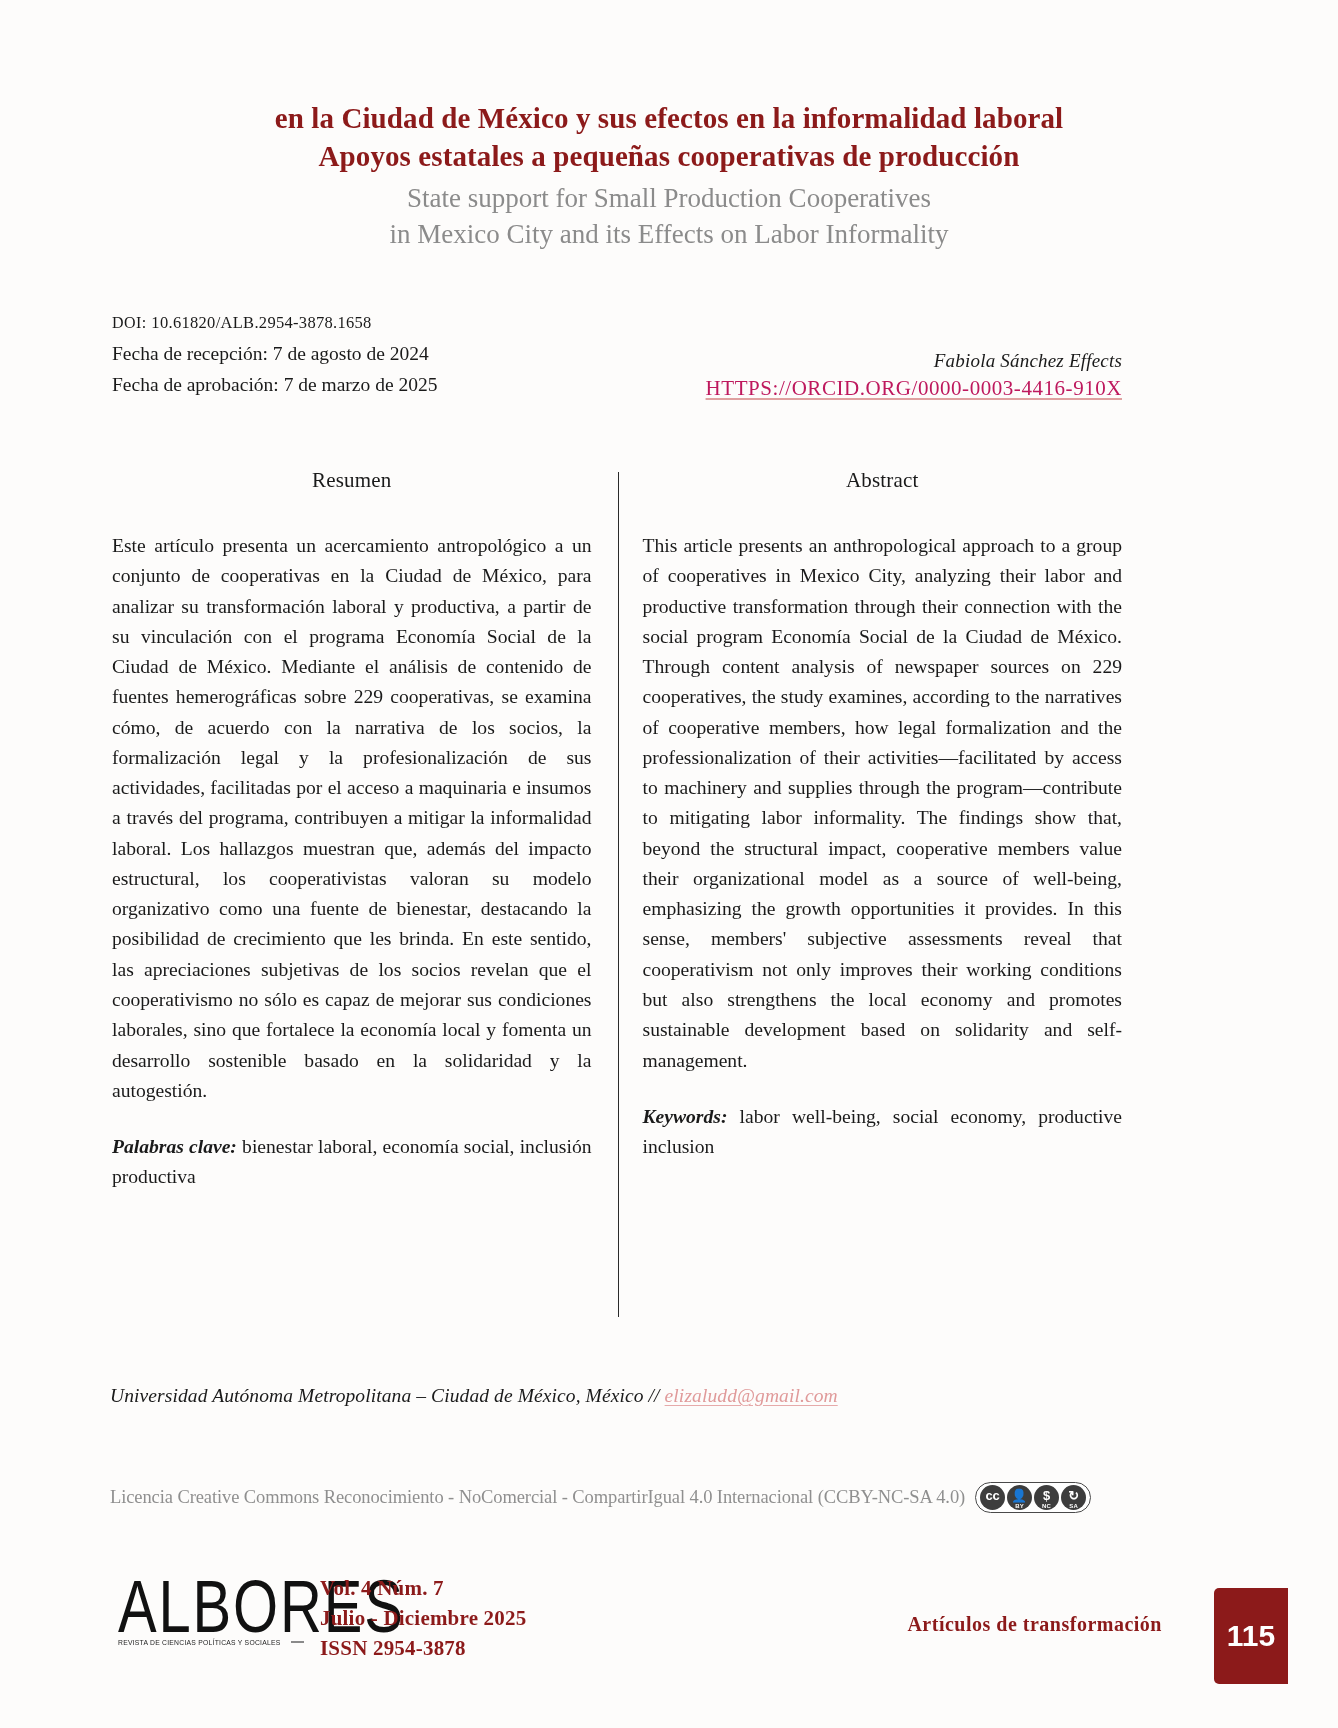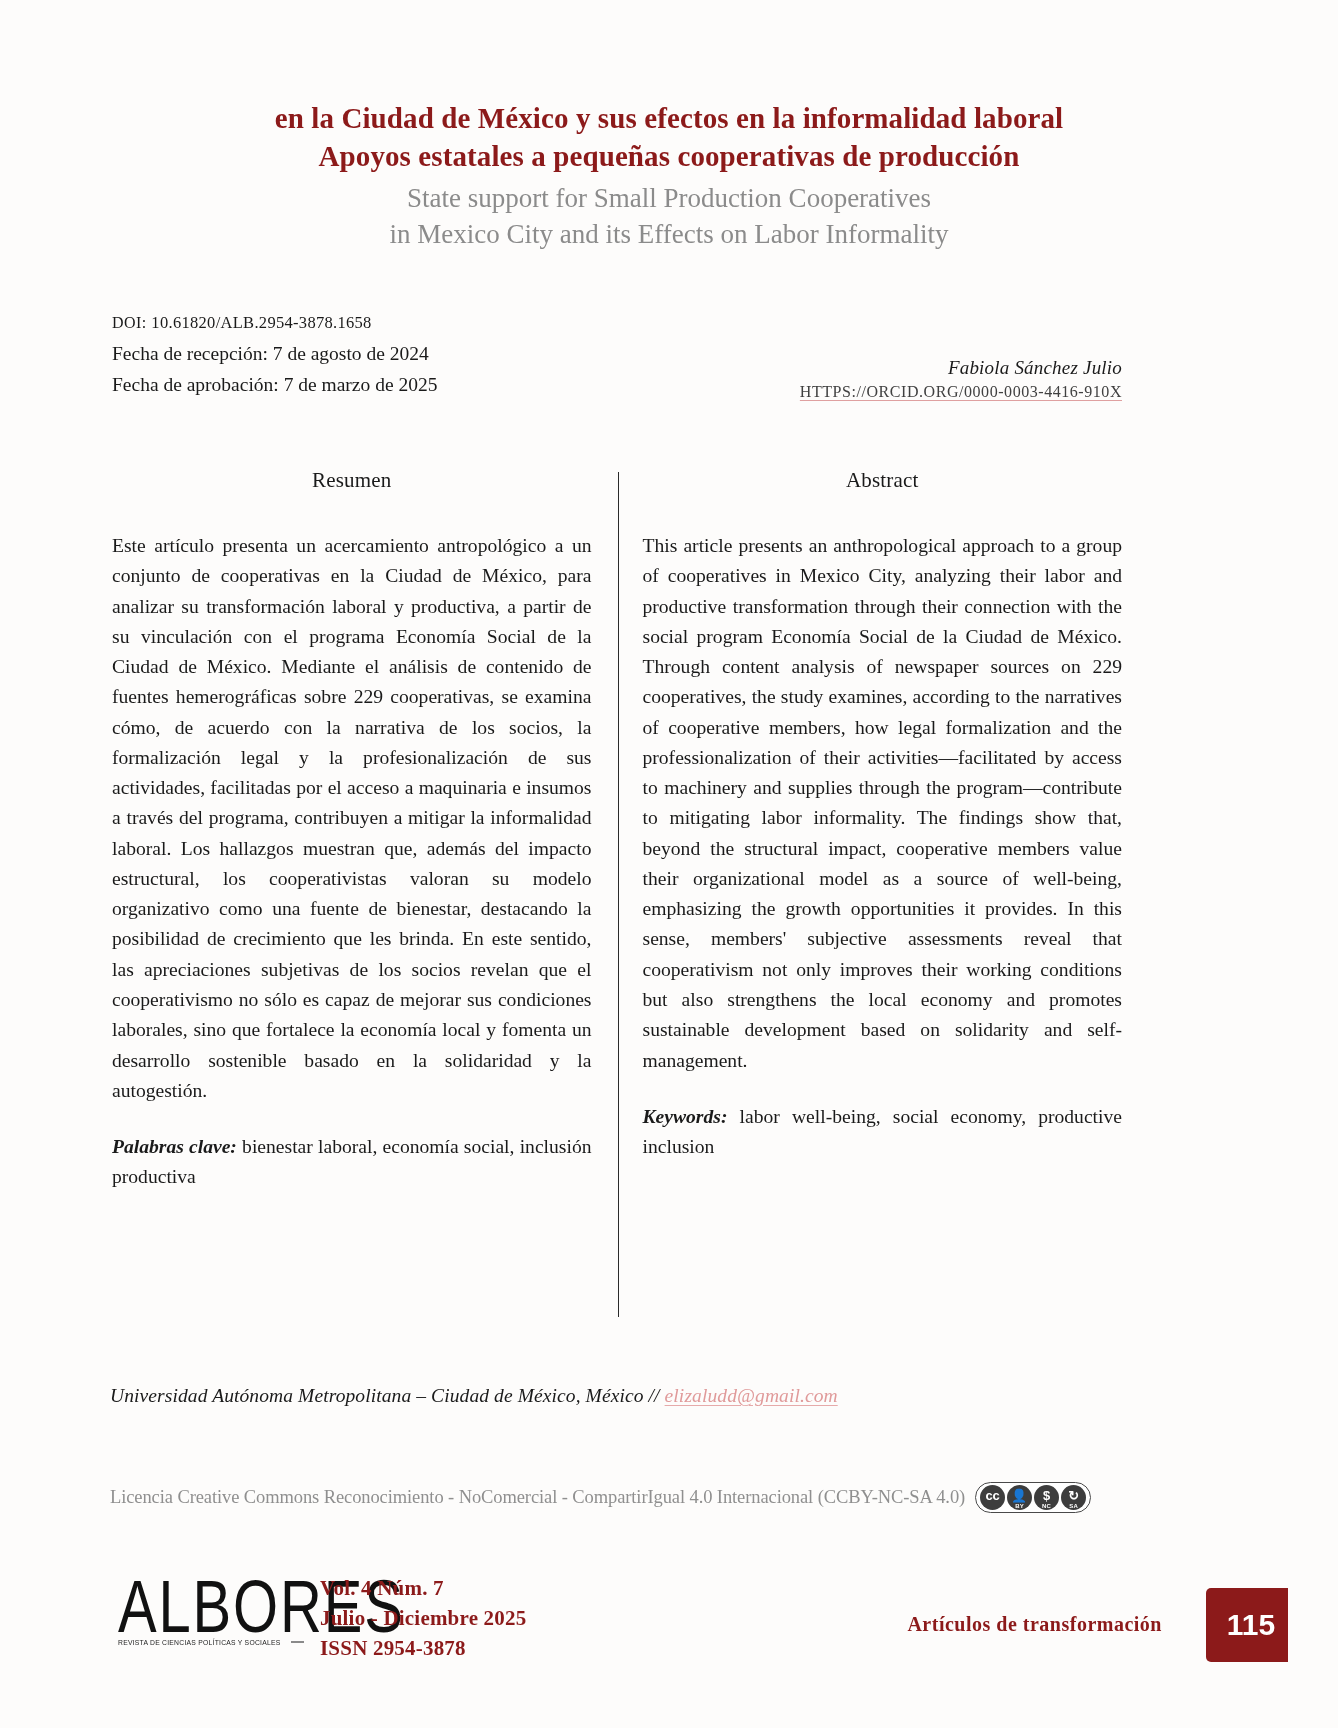--- a/index.html
+++ b/index.html
@@ -70,22 +70,22 @@
   }
   .author-name {
     font-style: italic;
     font-size: 19px;
     color: #1a1a1a;
     letter-spacing: 0.2px;
   }
   .orcid-link {
     display: block;
     margin-top: 4px;
-    color: #404040;
-    font-size: 16px;
+    color: #be185d;
+    font-size: 21px;
     letter-spacing: 0.55px;
     text-decoration: underline;
     text-decoration-color: #dfa0a0;
     text-underline-offset: 3px;
     cursor: pointer;
     margin-left: 8px;
   }
 
   
   .abs-wrap {
@@ -260,31 +260,30 @@
     font-size: 20px;
     font-weight: bold;
     letter-spacing: 0.5px;
     white-space: nowrap;
   }
   .page-badge {
     position: absolute;
     right: 50px;
     top: 28px;
     width: 74px;
-    height: 74px;
+    height: 96px;
     background: #8c1a1a;
     border-radius: 5px 0 0 5px;
     color: #ffffff;
     font-family: "Liberation Sans", sans-serif;
     font-size: 30px;
     font-weight: bold;
     display: flex;
     align-items: center;
     justify-content: center;
-    padding-left: 8px;
   }
 </style>
 </head>
 <body>
 
 <div class="page">
 
   <div class="title-block">
     <div class="title-es">
       <span class="title-line">en la Ciudad de México y sus efectos en la informalidad laboral</span>
@@ -299,21 +298,21 @@
   <div class="meta-row">
     <div class="meta-left">
       <div>
         <span class="doi-label">DOI:</span>
         <span class="doi-body sc">10.61820/ALB.2954-3878.1658</span>
       </div>
       <div>Fecha de recepción: 7 de agosto de 2024</div>
       <div>Fecha de aprobación: 7 de marzo de 2025</div>
     </div>
     <div class="meta-right">
-      <div class="author-name">Fabiola Sánchez Julio</div>
+      <div class="author-name">Fabiola Sánchez Effects</div>
       <a class="orcid-link" href="#">HTTPS://ORCID.ORG/0000-0003-4416-910X</a>
     </div>
   </div>
 
   <div class="abs-wrap">
 
     <div class="col col-left">
       <div class="sec-head">Resumen</div>
       <p class="abs-p">Este artículo presenta un acercamiento antropológico a un conjunto de cooperativas en la Ciudad de México, para analizar su transformación laboral y productiva, a partir de su vinculación con el programa Economía Social de la Ciudad de México. Mediante el análisis de contenido de fuentes hemerográficas sobre 229 cooperativas, se examina cómo, de acuerdo con la narrativa de los socios, la formalización legal y la profesionalización de sus actividades, facilitadas por el acceso a maquinaria e insumos a través del programa, contribuyen a mitigar la informalidad laboral. Los hallazgos muestran que, además del impacto estructural, los cooperativistas valoran su modelo organizativo como una fuente de bienestar, destacando la posibilidad de crecimiento que les brinda. En este sentido, las apreciaciones subjetivas de los socios revelan que el cooperativismo no sólo es capaz de mejorar sus condiciones laborales, sino que fortalece la economía local y fomenta un desarrollo sostenible basado en la solidaridad y la autogestión.</p>
       <p class="abs-p"><span class="kw-label">Palabras clave:</span><span> bienestar laboral, economía social, inclusión productiva</span></p>

